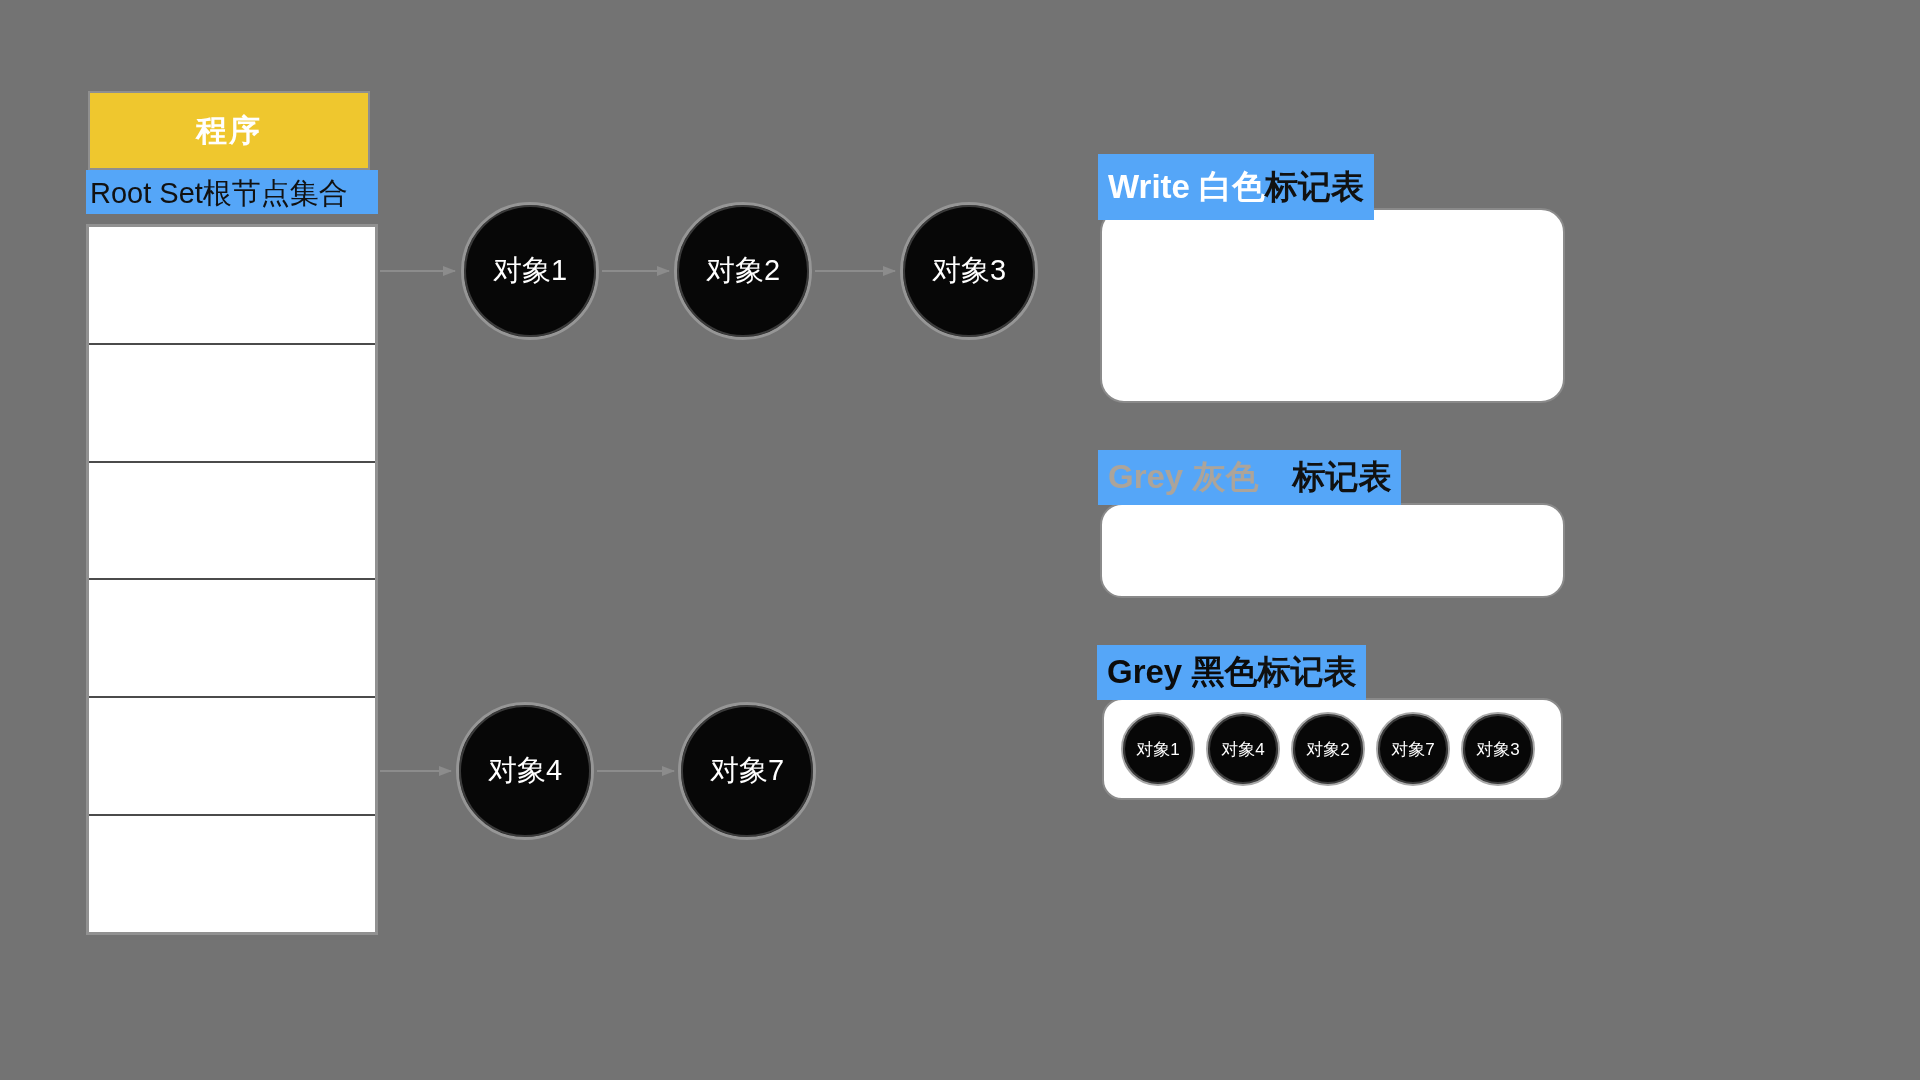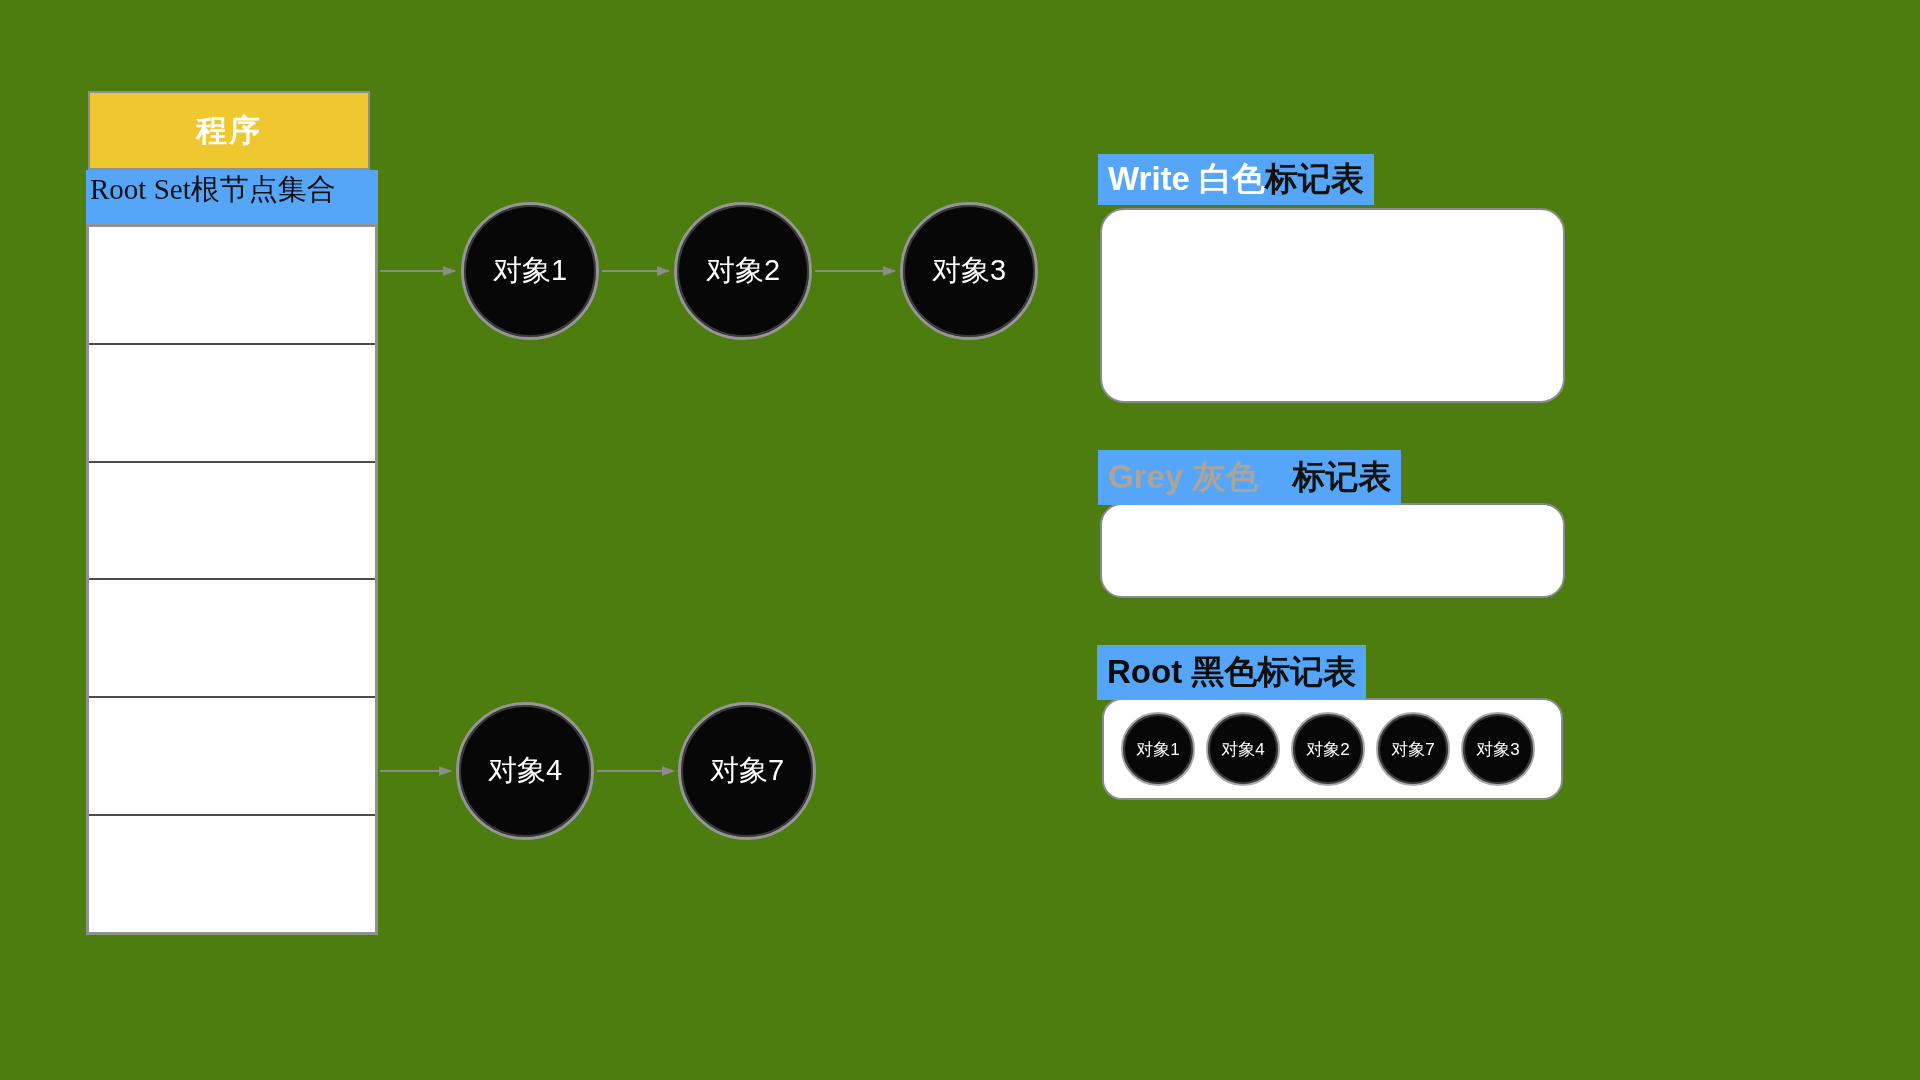--- a/index.html
+++ b/index.html
@@ -2,47 +2,46 @@
 <html style="--yellow: #EFC72E; --blue: #55A6F8; --grey-text: #ACA49A; --arrow: #8C8C8C; --node-fill: #070707; --node-ring: #969696;"><head>
 <meta charset="utf-8">
 <style>
   * { margin: 0; padding: 0; box-sizing: border-box; }
   html, body { background: #ffffff; }
   body { font-family: "Liberation Sans", "DejaVu Sans", sans-serif; }
   .canvas {
     position: relative;
     width: 1920px;
     height: 1080px;
-    background: #4d7c0f;
+    background: #737373;
     overflow: hidden;
   }
 
   
   .program-box {
     position: absolute;
     left: 88px; top: 91px;
     width: 282px; height: 79px;
     background: var(--yellow, #EFC72E);
     border: 2px solid #8f8f8f;
     display: flex; align-items: center; justify-content: center;
     color: #ffffff; font-size: 31px; font-weight: bold;
     letter-spacing: 2px;
     z-index: 2;
   }
   .rootset-banner {
     position: absolute;
     left: 86px; top: 170px;
-    width: 292px; height: 54px;
+    width: 292px; height: 44px;
     background: var(--blue, #55A6F8);
-    display: flex; align-items: flex-start;
+    display: flex; align-items: flex-end;
     padding-left: 4px;
     color: #111111; font-size: 29px; font-weight: normal;
     white-space: nowrap;
     z-index: 2;
-    font-family: Liberation Serif, serif;
   }
   .memory-table {
     position: absolute;
     left: 86px; top: 224px;
     width: 292px; height: 711px;
     border: 3px solid #919191;
     background: #ffffff;
     display: flex; flex-direction: column;
   }
   .mem-row { flex: 1 1 0; background: #ffffff; }
@@ -77,21 +76,21 @@
     position: absolute;
     height: 55px;
     background: var(--blue, #55A6F8);
     display: flex; align-items: center;
     padding: 0 10px;
     font-size: 33px;
     white-space: nowrap;
     z-index: 4;
   }
   .panel-label .hl { font-weight: bold; }
-  .panel-label-white { left: 1098px; top: 154px; height: 51px; }
+  .panel-label-white { left: 1098px; top: 154px; height: 66px; }
   .panel-label-white .hl { color: #ffffff; }
   .panel-label-grey  { left: 1098px; top: 450px; gap: 34px; }
   .panel-label-grey .hl { color: var(--grey-text, #ACA49A); }
   .panel-label-black { left: 1097px; top: 645px; }
   .panel-label-black .hl { color: #0c0c0c; }
   .panel-label .rest { color: #111111; font-weight: bold; }
 
   .panel-box {
     position: absolute;
     background: #ffffff;
@@ -207,18 +206,18 @@
       <span>对象2</span>
     </div>
     <div class="mini-node">
       <span>对象7</span>
     </div>
     <div class="mini-node">
       <span>对象3</span>
     </div>
   </div>
   <div class="panel-label panel-label-black">
-    <span class="hl">Root 黑色</span>
+    <span class="hl">Grey 黑色</span>
       <span class="rest">标记表</span>
   </div>
 
 
 </div>
 
 </body></html>

